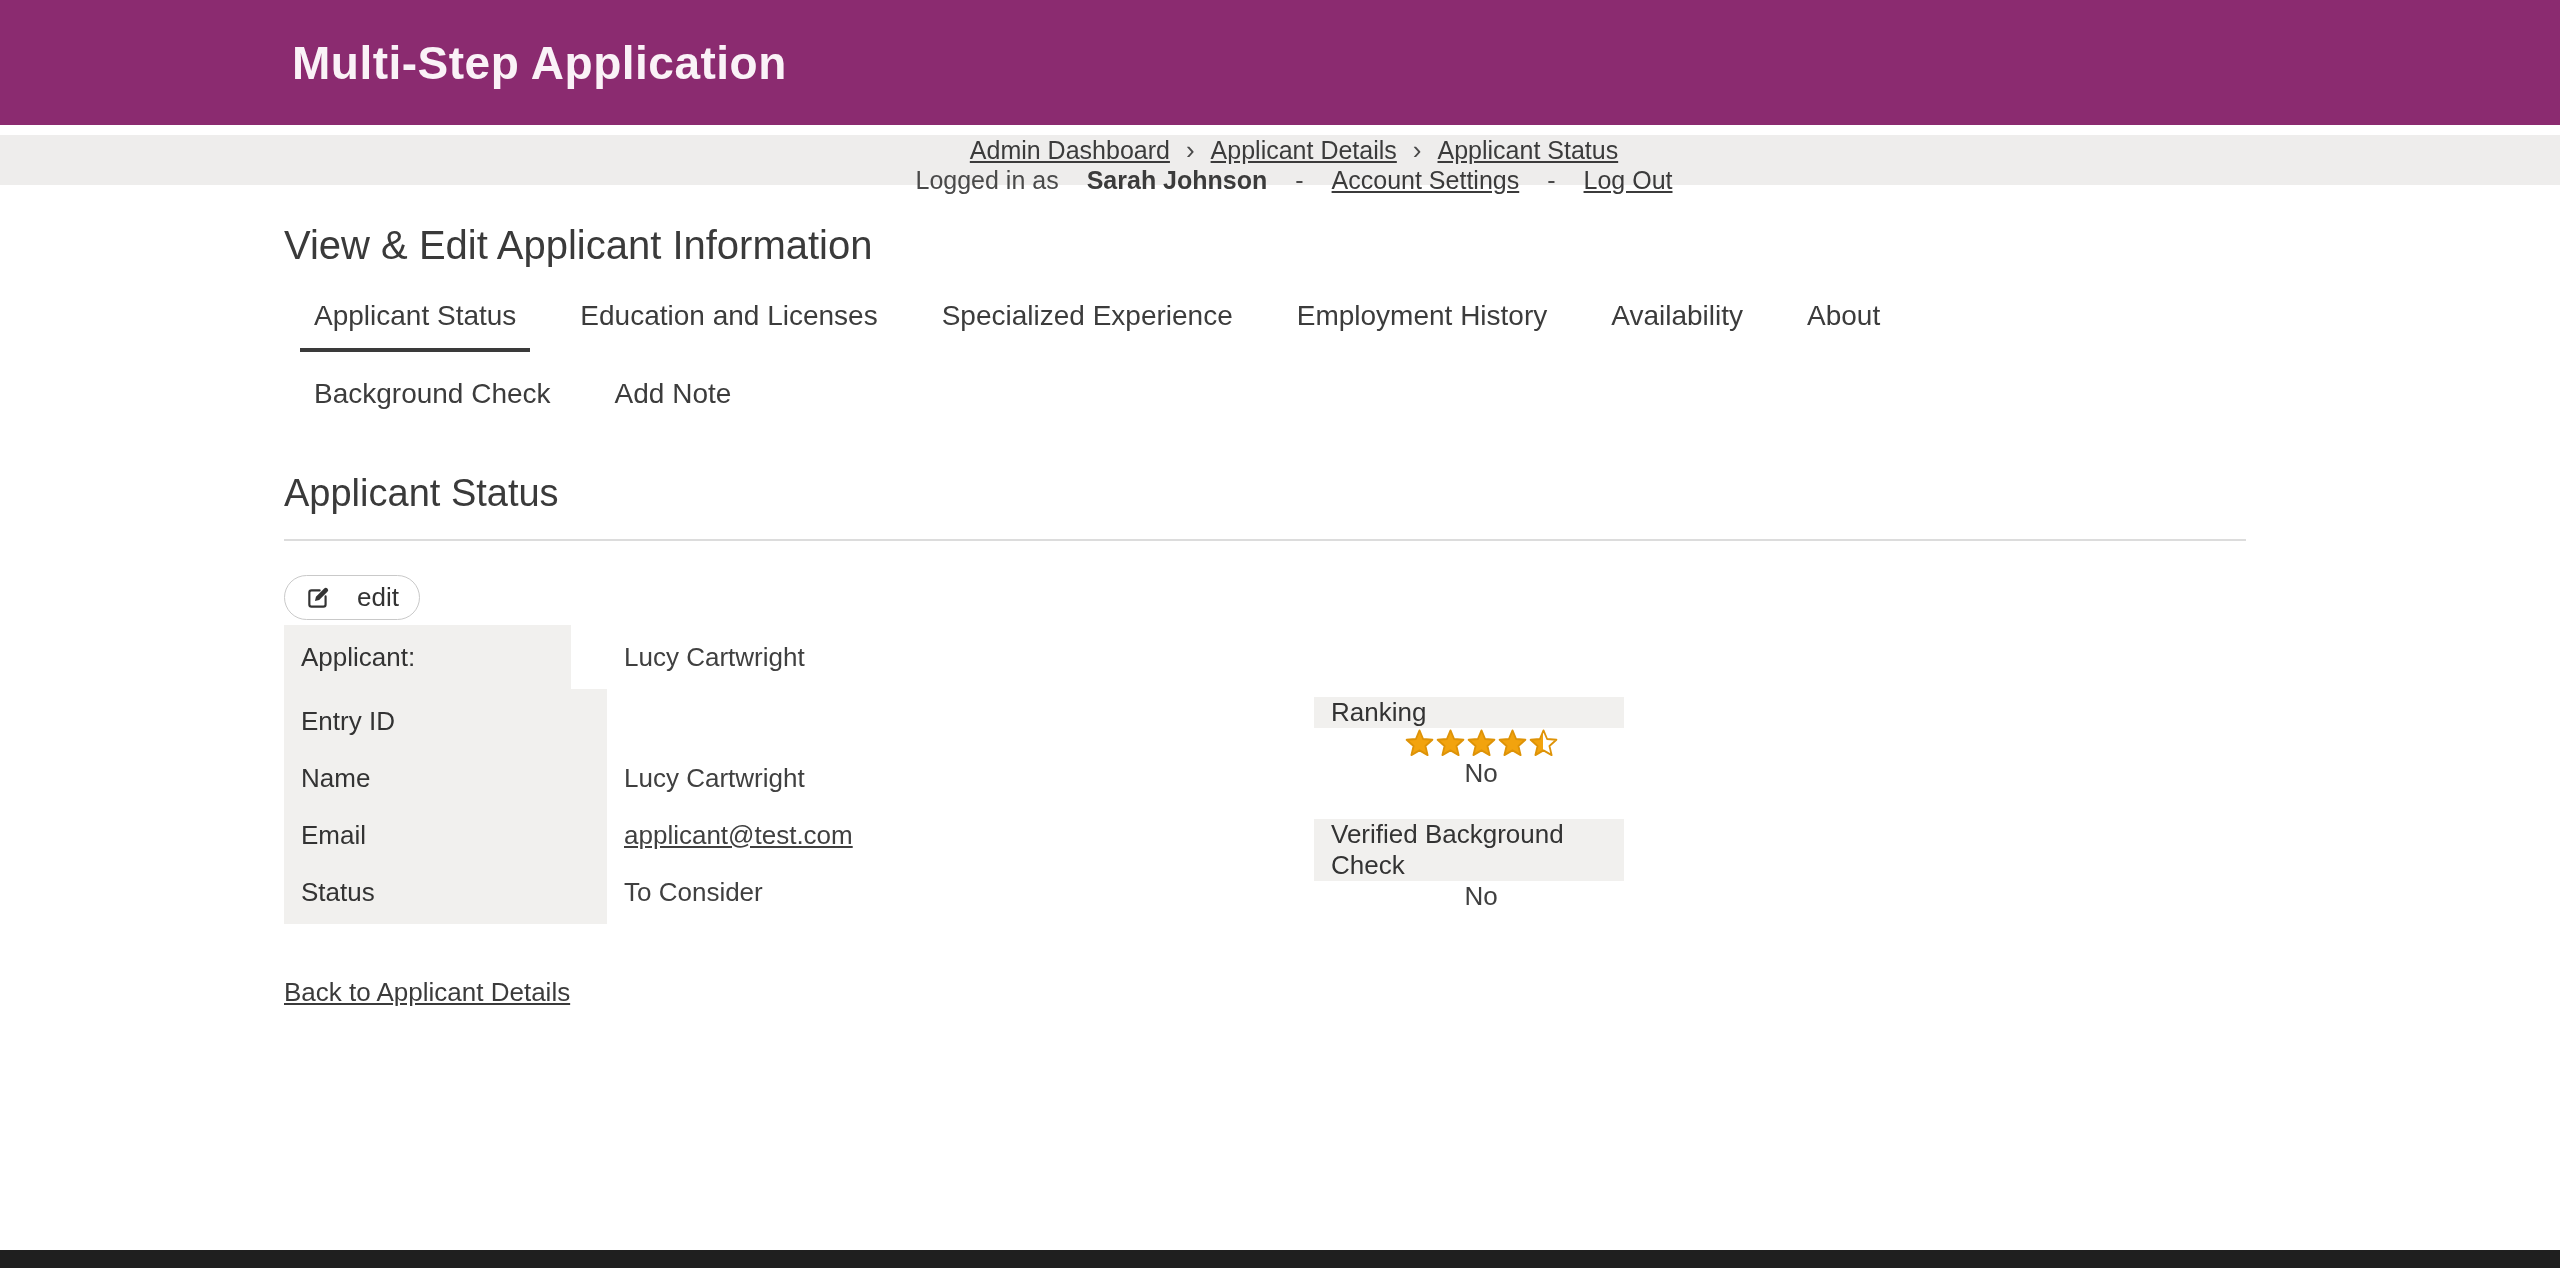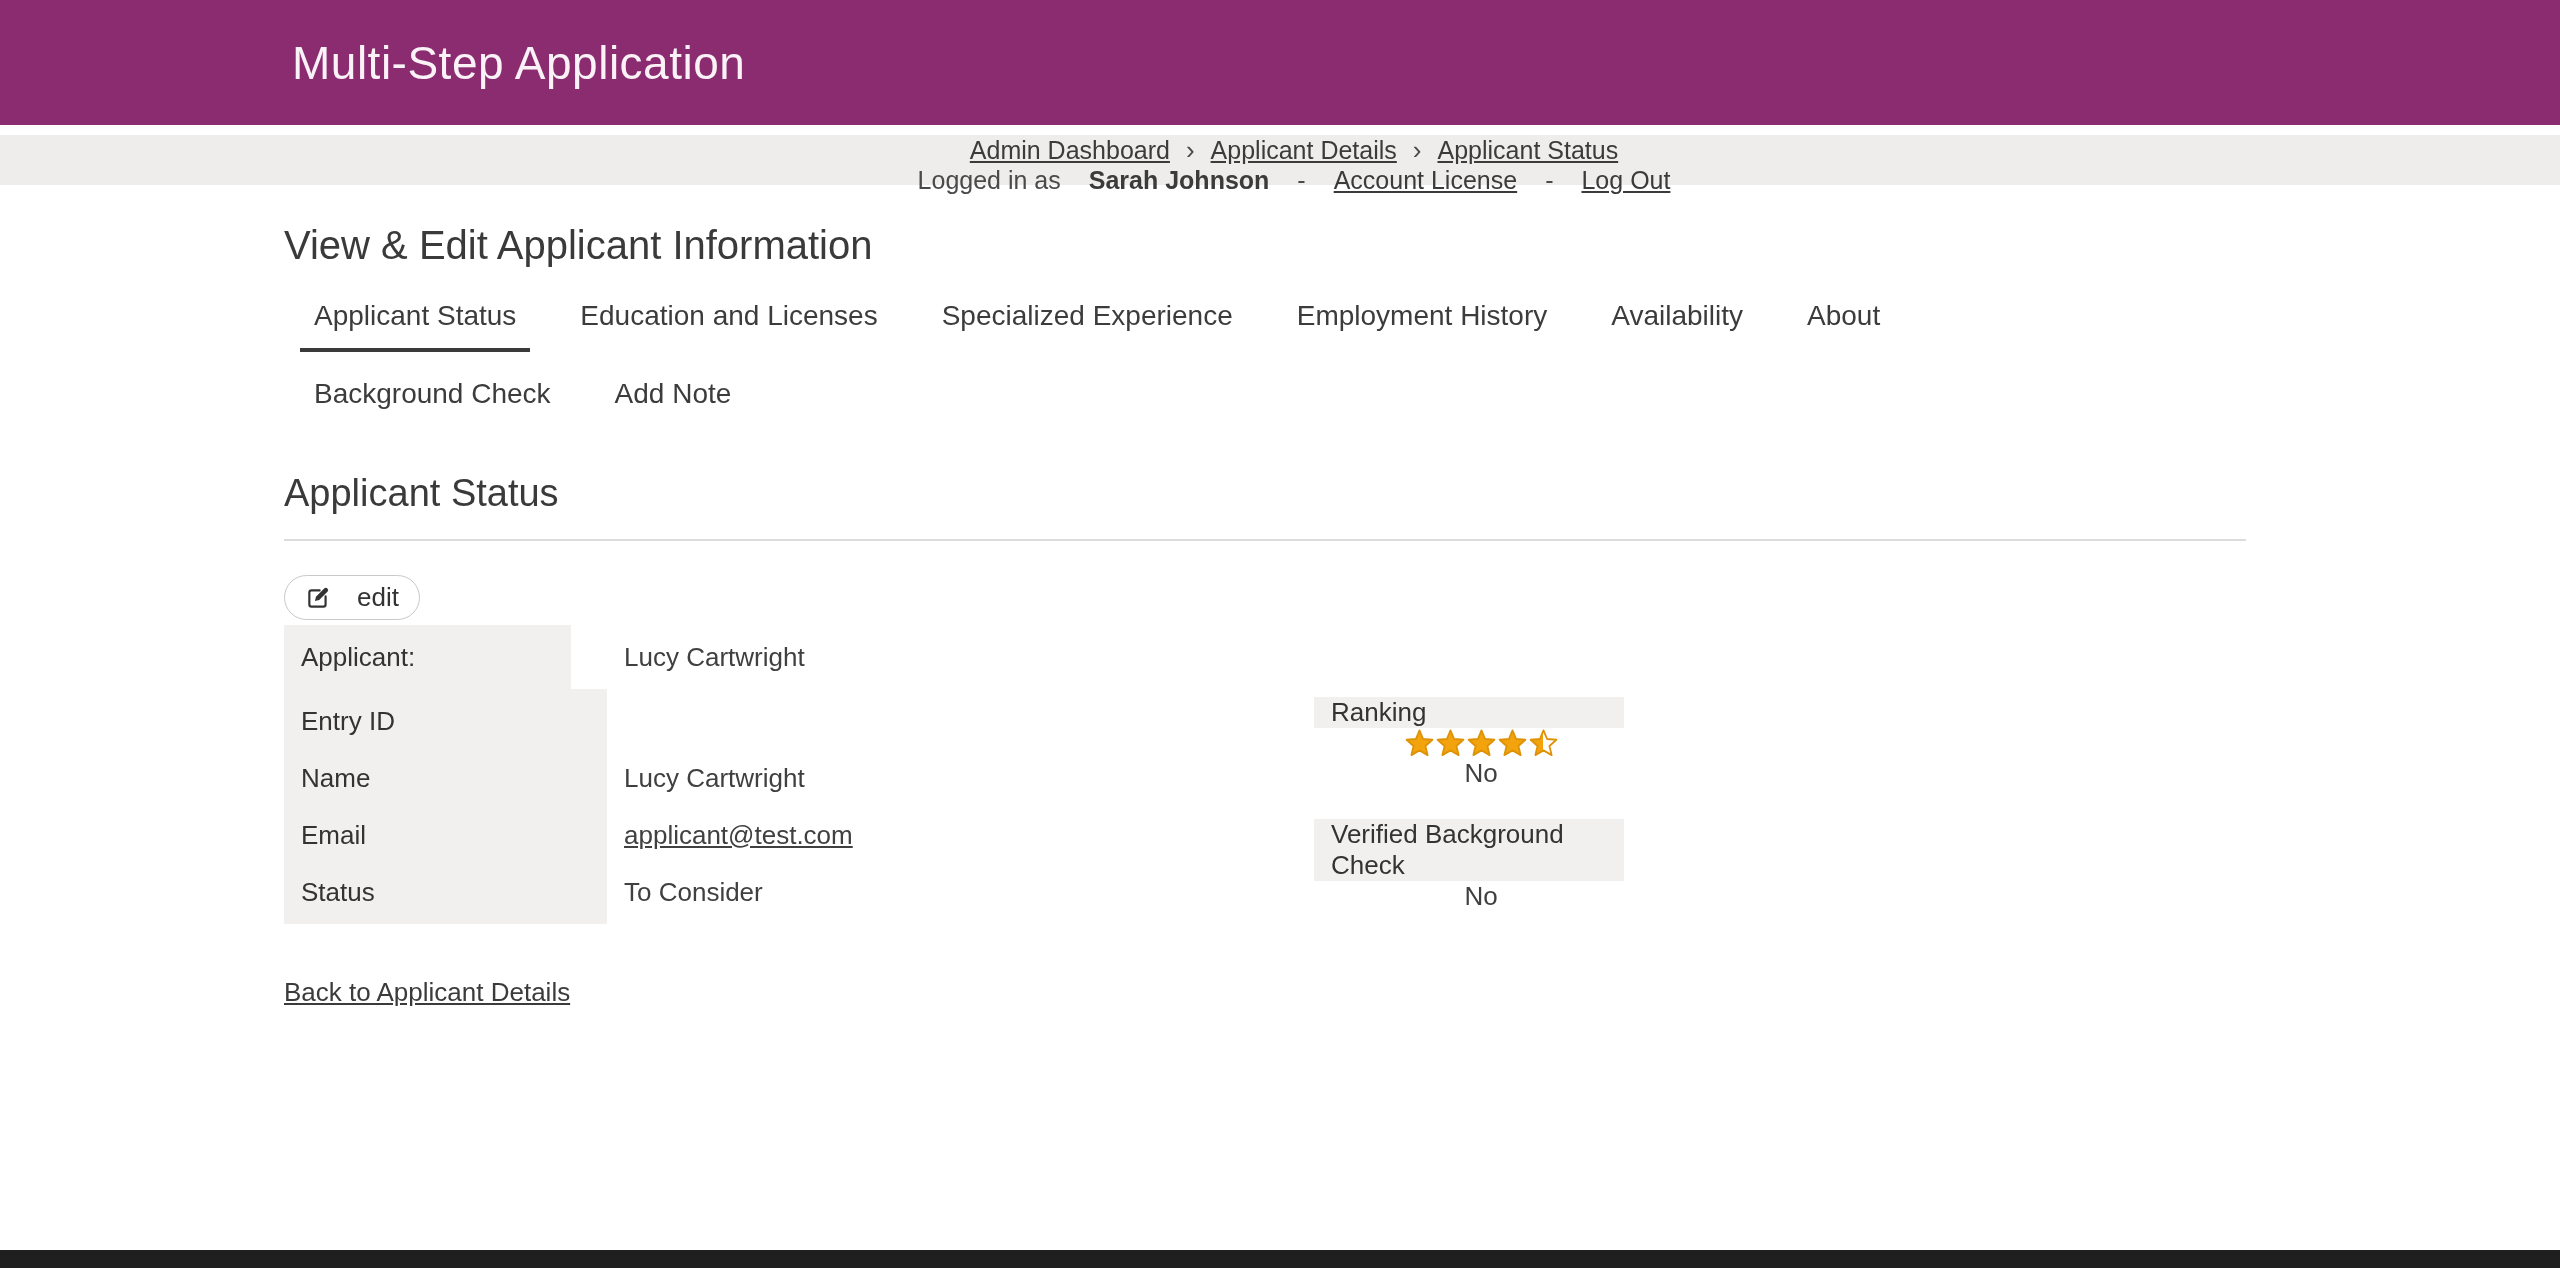--- a/index.html
+++ b/index.html
@@ -8,21 +8,21 @@
     width:2560px; height:1268px; position:relative; overflow:hidden;
     font-family:"Liberation Sans", sans-serif; color:#3B3B3B;
   }
   a { color:#3B3B3B; text-decoration:underline; cursor:pointer; }
 
   
   .app-header {
     height:125px; background:#8B2B70; display:flex; align-items:center;
     padding-left:292px;
   }
-  .app-header h1 { color:#FAF2F7; font-size:46px; font-weight:400; letter-spacing:.5px; }
+  .app-header h1 { color:#FAF2F7; font-size:46px; font-weight:700; letter-spacing:.5px; }
 
   
   .crumb-bar {
     margin-top:10px; height:50px; background:#EEEDEC;
     display:flex; align-items:center; justify-content:space-between;
     padding:0 264px 0 292px; font-size:25px;flex-direction:column;
   }
   .crumbs { display:flex; align-items:center; gap:16px; }
   .crumb-sep { font-size:26px; color:#4A4A4A; text-decoration:none; }
   .session { display:flex; align-items:flex-end; gap:28px; color:#4A4A4A; }
@@ -84,21 +84,21 @@
     <a>Admin Dashboard</a>
     <span class="crumb-sep">›</span>
     <a>Applicant Details</a>
     <span class="crumb-sep">›</span>
     <a>Applicant Status</a>
   </nav>
   <div class="session">
     <span>Logged in as</span>
     <span class="user">Sarah Johnson</span>
     <span>-</span>
-    <a>Account License</a>
+    <a>Account Settings</a>
     <span>-</span>
     <a>Log Out</a>
   </div>
 </div>
 
 <main>
   <h2 class="page-title">View &amp; Edit Applicant Information</h2>
 
   <div class="tabs">
     <div class="tab active">Applicant Status</div>

